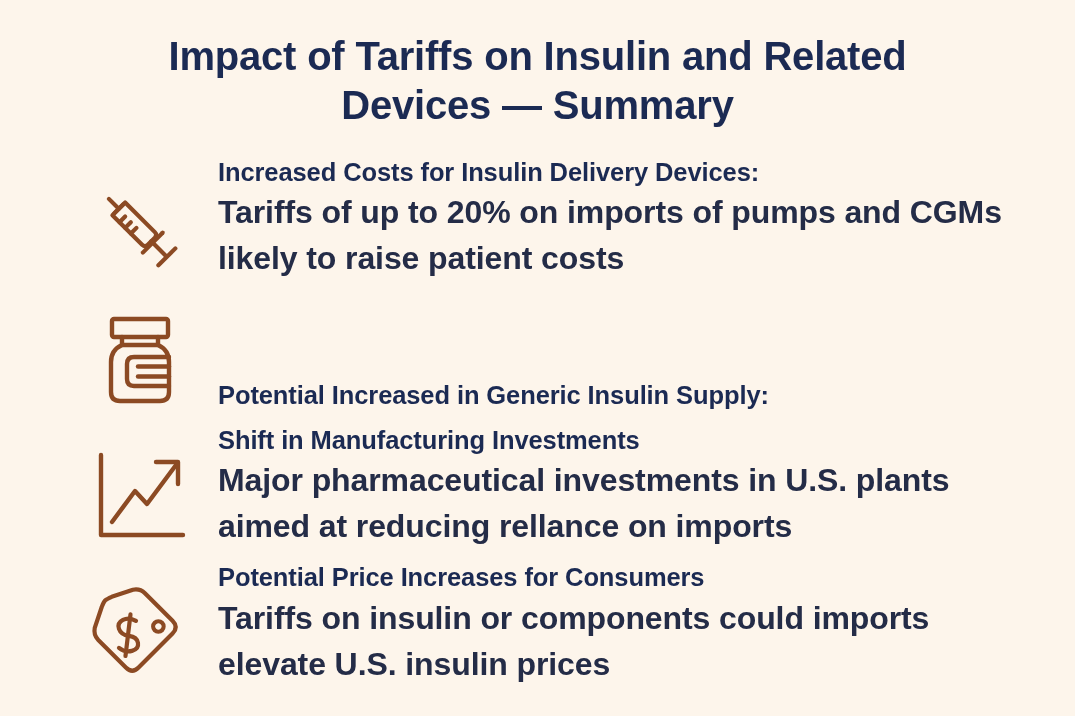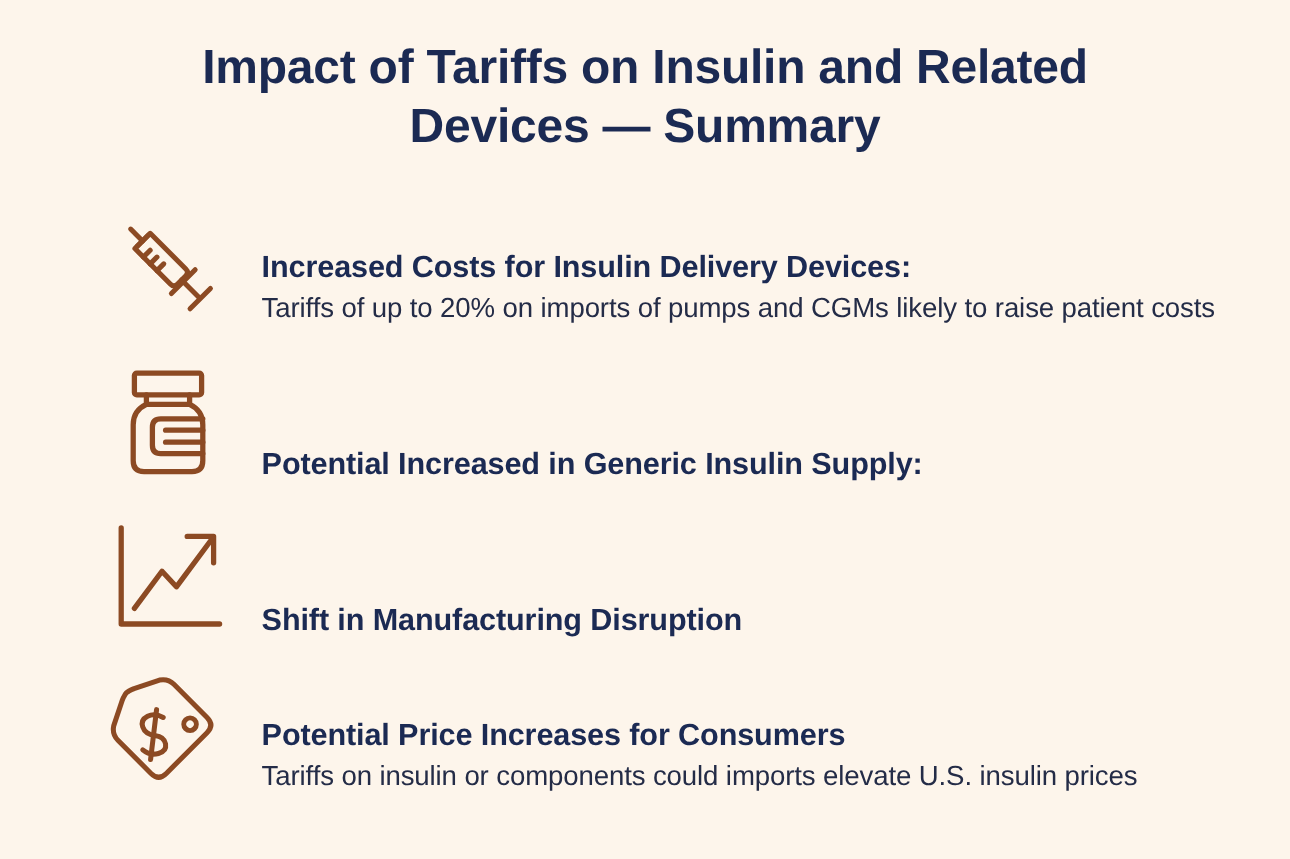--- a/index.html
+++ b/index.html
@@ -71,22 +71,22 @@
   .bullet-heading {
     display: block;
     font-size: 25.5px;
     font-weight: bold;
     color: #1b2a53;
     line-height: 1.26;
     letter-spacing: -0.1px;
   }
   .bullet-body {
     display: block;
-    font-size: 23px;
-    font-weight: normal;
+    font-size: 32px;
+    font-weight: bold;
     color: #242c47;
     line-height: 1.45;
     letter-spacing: -0.1px;
     padding-top: 1px;
   }
 </style>
 </head>
 <body>
 
 <div class="infographic">
@@ -151,21 +151,22 @@
         <svg viewBox="0 0 100 100" fill="none" xmlns="http://www.w3.org/2000/svg" stroke="#8c4a23" stroke-width="4.4" stroke-linecap="round" stroke-linejoin="round">
 
           <path d="M11 8 L11 88 L93 88"></path>
 
           <path d="M22 75 L45 44 L57 57 L86 18"></path>
 
           <path d="M66 15 L88 15 L88 37"></path>
         </svg>
       </span>
       <span class="bullet-text">
-        <span class="bullet-heading">Shift in Manufacturing Disruption</span>
+        <span class="bullet-heading">Shift in Manufacturing Investments</span>
+        <span class="bullet-body">Major pharmaceutical investments in U.S. plants aimed at reducing rellance on imports</span>
       </span>
     </li>
 
     <li class="bullet-row">
       <span class="bullet-icon">
         <svg viewBox="0 0 100 100" fill="none" xmlns="http://www.w3.org/2000/svg" stroke="#8c4a23" stroke-width="4.2" stroke-linecap="round" stroke-linejoin="round">
           <g transform="rotate(45 50 50)">
 
             <path d="M24 17 L63 17 Q72 17 72 26 L72 74 Q72 83 63 83 L24 83 Q17 83 13 77 L3 57 Q1 52 1 50 Q1 48 3 43 L13 23 Q17 17 24 17 Z"></path>
 

